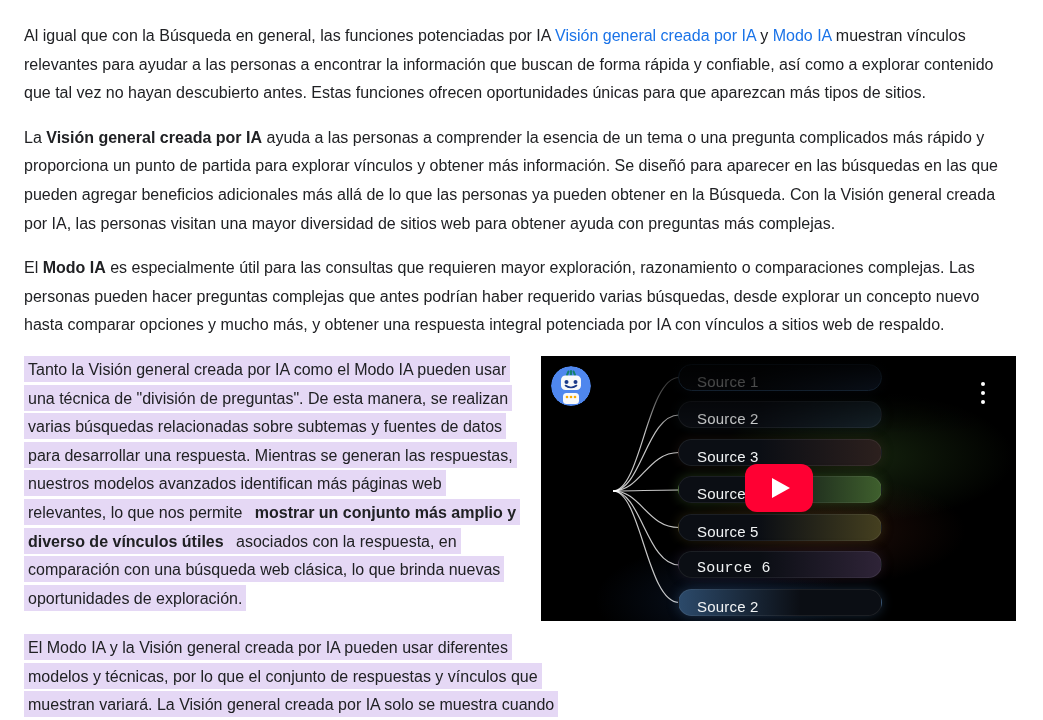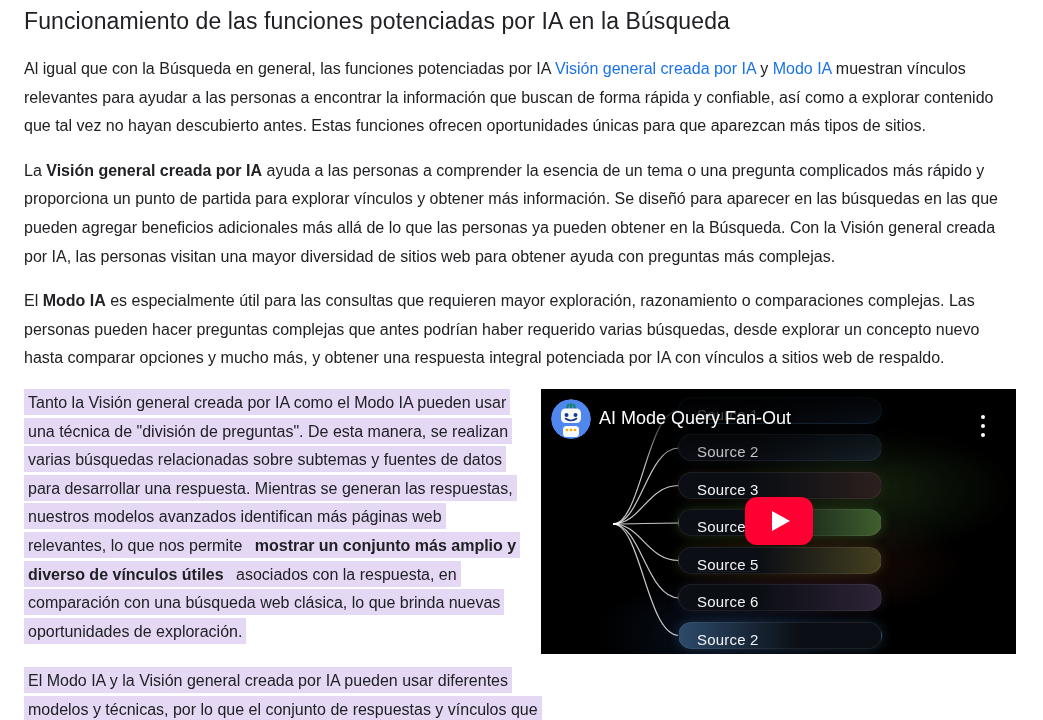--- a/index.html
+++ b/index.html
@@ -72,21 +72,20 @@
   .play-btn{
     position:absolute;left:50%;top:50%;transform:translate(-50%,-50%);
     width:68px;height:48px;cursor:pointer;
   }
 </style>
 </head>
 <body>
 
 <div class="page">
 
-  <h1 class="page-title">Funcionamiento de las funciones potenciadas por IA en la Búsqueda</h1>
 
   <p class="body"><span class="seg-plain">Al igual que con la Búsqueda en general, las funciones potenciadas por IA </span><a class="seg-link">Visión general creada por IA</a><span class="seg-plain"> y </span><a class="seg-link">Modo IA</a><span class="seg-plain"> muestran vínculos relevantes para ayudar a las personas a encontrar la información que buscan de forma rápida y confiable, así como a explorar contenido que tal vez no hayan descubierto antes. Estas funciones ofrecen oportunidades únicas para que aparezcan más tipos de sitios.</span></p>
   <p class="body"><span class="seg-plain">La </span><span class="seg-bold">Visión general creada por IA</span><span class="seg-plain"> ayuda a las personas a comprender la esencia de un tema o una pregunta complicados más rápido y proporciona un punto de partida para explorar vínculos y obtener más información. Se diseñó para aparecer en las búsquedas en las que pueden agregar beneficios adicionales más allá de lo que las personas ya pueden obtener en la Búsqueda. Con la Visión general creada por IA, las personas visitan una mayor diversidad de sitios web para obtener ayuda con preguntas más complejas.</span></p>
   <p class="body"><span class="seg-plain">El </span><span class="seg-bold">Modo IA</span><span class="seg-plain"> es especialmente útil para las consultas que requieren mayor exploración, razonamiento o comparaciones complejas. Las personas pueden hacer preguntas complejas que antes podrían haber requerido varias búsquedas, desde explorar un concepto nuevo hasta comparar opciones y mucho más, y obtener una respuesta integral potenciada por IA con vínculos a sitios web de respaldo.</span></p>
 
   <section class="media-flow">
 
     <div class="video-player">
       <div class="video-bg"></div>
 
@@ -106,24 +105,24 @@
           </div>
           <div class="pill" style="top: 45.5px; background: linear-gradient(90deg, rgb(11, 14, 20) 40%, rgb(29, 48, 56) 135%); box-shadow: rgba(29, 48, 56, 0.35) 0px 0px 12px;">
             <span class="pill-label">Source 2</span>
           </div>
           <div class="pill" style="top: 83px; background: linear-gradient(90deg, rgb(11, 14, 20) 40%, rgb(63, 42, 35) 135%); box-shadow: rgba(63, 42, 35, 0.35) 0px 0px 12px;">
             <span class="pill-label">Source 3</span>
           </div>
           <div class="pill" style="top: 120.5px; background: linear-gradient(90deg, rgb(11, 14, 20) 40%, rgb(93, 143, 60) 135%); box-shadow: rgba(93, 143, 60, 0.35) 0px 0px 12px;">
             <span class="pill-label">Source 4</span>
           </div>
-          <div class="pill" style="top: 158px; background: linear-gradient(90deg, rgb(11, 14, 20) 40%, rgb(102, 92, 38) 135%); box-shadow: rgba(102, 92, 38, 0.35) 0px 0px 12px; text-decoration: underline;">
+          <div class="pill" style="top: 158px; background: linear-gradient(90deg, rgb(11, 14, 20) 40%, rgb(102, 92, 38) 135%); box-shadow: rgba(102, 92, 38, 0.35) 0px 0px 12px;">
             <span class="pill-label">Source 5</span>
           </div>
-          <div class="pill" style="top: 195.5px; background: linear-gradient(90deg, rgb(11, 14, 20) 40%, rgb(67, 48, 76) 135%); box-shadow: rgba(67, 48, 76, 0.35) 0px 0px 12px;">
+          <div class="pill" style="top: 195.5px; background: linear-gradient(90deg, rgb(11, 14, 20) 40%, rgb(67, 48, 76) 135%); box-shadow: rgba(67, 48, 76, 0.35) 0px 0px 12px; font-family: Liberation Mono, monospace;">
             <span class="pill-label">Source 6</span>
           </div>
           <div class="pill" style="top: 233px; background: linear-gradient(270deg, rgb(11, 14, 20) 40%, rgb(63, 109, 157) 135%); box-shadow: rgba(63, 109, 157, 0.35) 0px 0px 12px;">
             <span class="pill-label">Source 2</span>
           </div>
         </div>
 
       <div class="top-grad"></div>
 
       <svg class="avatar" viewBox="0 0 40 40">
@@ -139,21 +138,20 @@
           <circle cx="15.5" cy="16" r="2" fill="#1b3a8a"></circle>
           <circle cx="24.5" cy="16" r="2" fill="#1b3a8a"></circle>
           <path d="M14.5 19.5 Q20 23.5 25.5 19.5" stroke="#1b3a8a" stroke-width="1.6" fill="none" stroke-linecap="round"></path>
           <rect x="12" y="27" width="16" height="11" rx="3.5" fill="#f8f9fa"></rect>
           <circle cx="16" cy="31" r="1.3" fill="#f9ab00"></circle>
           <circle cx="20" cy="31" r="1.3" fill="#f9ab00"></circle>
           <circle cx="24" cy="31" r="1.3" fill="#f9ab00"></circle>
         </g>
       </svg>
 
-      <div class="vtitle">AI Mode Query Fan-Out</div>
 
       <div class="kebab">
           <i></i>
           <i></i>
           <i></i>
         </div>
 
       <svg class="play-btn" viewBox="0 0 68 48">
         <rect x="0" y="0" width="68" height="48" rx="12" fill="#ff0033"></rect>
         <polygon points="27,14 27,34 45,24" fill="#ffffff"></polygon>

